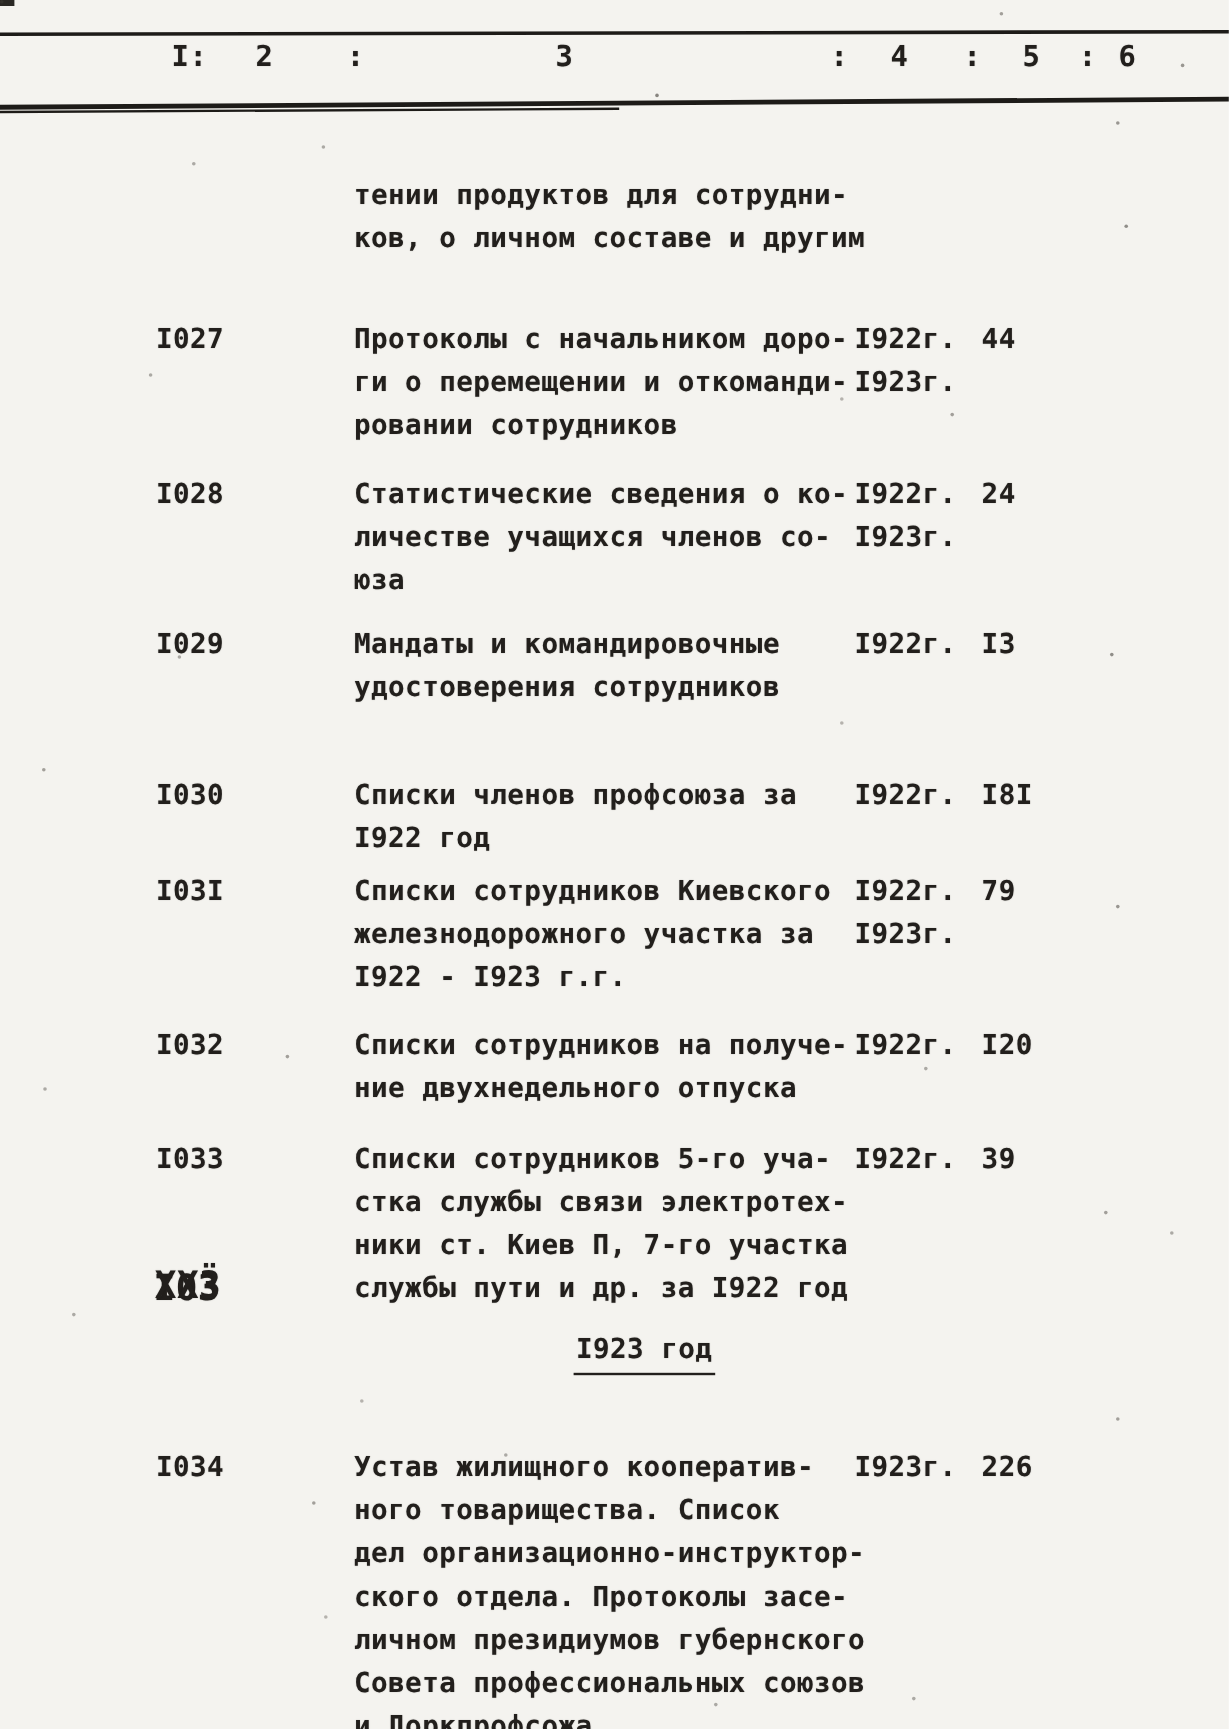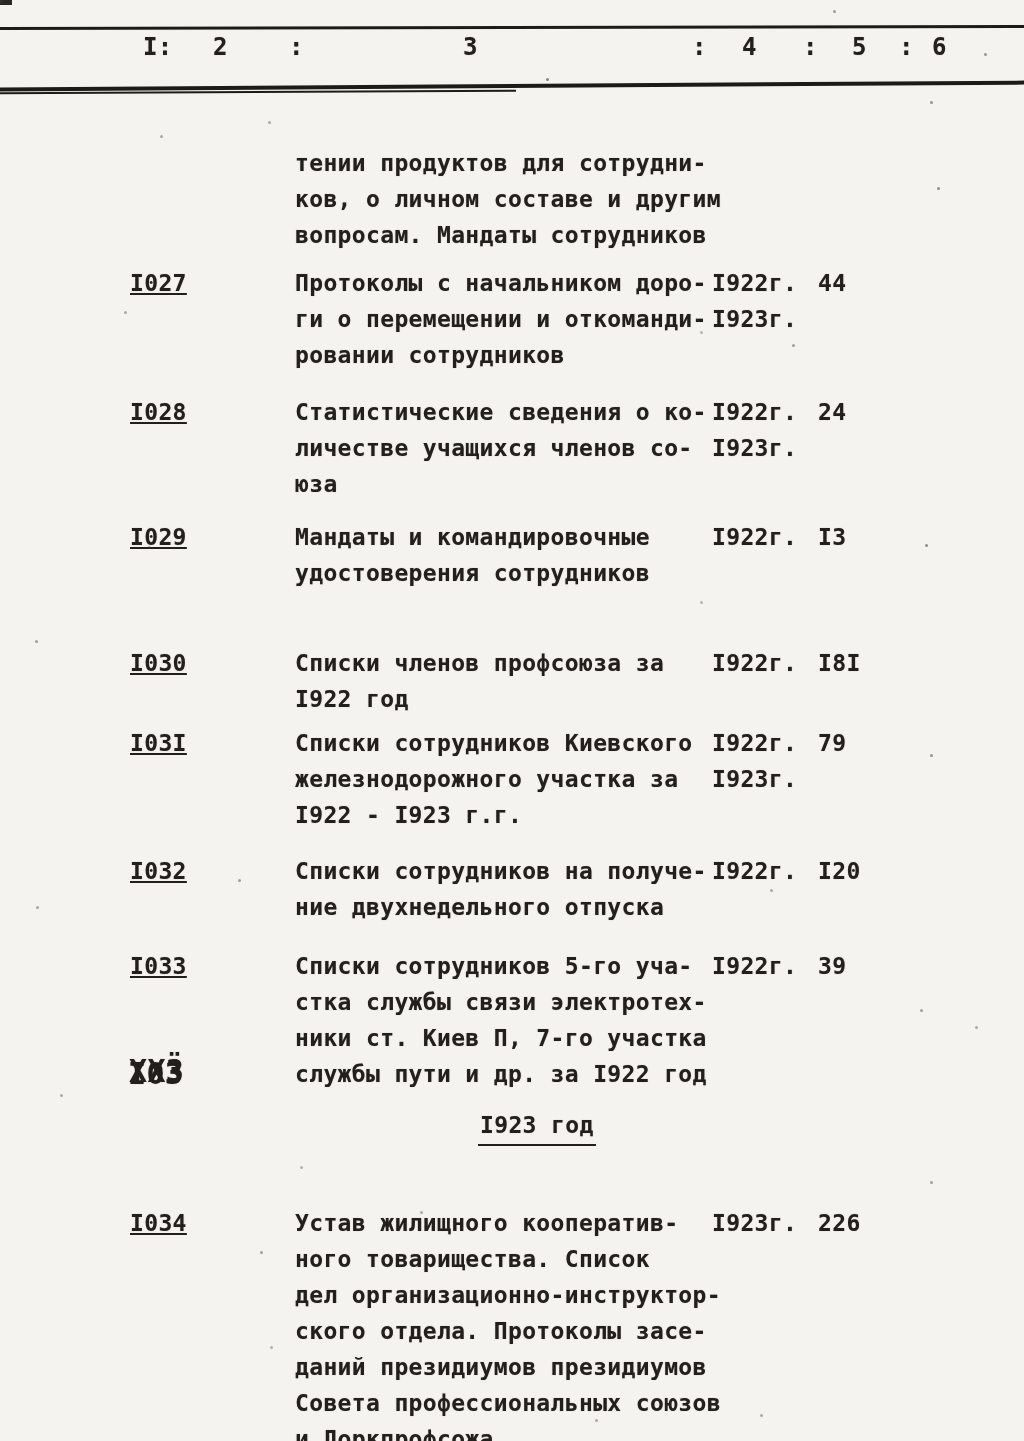--- a/index.html
+++ b/index.html
@@ -16,21 +16,21 @@
   }
   .rule { position:absolute; background:#1d1b18; }
   .rule-top   { left:-4px; top:26px; width:1032px; height:3px; transform:rotate(-0.12deg); }
   .rule-mid-a { left:-4px; top:84px; width:1032px; height:4px; transform:rotate(-0.38deg); }
   .rule-mid-b { left:-4px; top:91px; width:520px; height:2px; transform:rotate(-0.30deg); }
   .header-row { position:absolute; left:0; top:30px; width:100%; height:34px;
                 font-size:24px; line-height:34px; letter-spacing:0.4px; }
   .header-row span { position:absolute; top:0; }
   .entries { position:absolute; left:0; top:0; width:100%; height:100%;margin-top:40px; }
   .entry { position:absolute; left:0; width:100%; font-size:23px; line-height:36px; letter-spacing:0.35px; }
-  .entry .num   { position:absolute; left:130px; top:0;text-decoration:underline; }
+  .entry .num   { position:absolute; left:130px; top:0; }
   .entry .desc  { position:absolute; left:295px; top:0; width:432px; }
   .entry .dates { position:absolute; left:712px; top:0; width:96px; }
   .entry .pages { position:absolute; left:818px; top:0; width:72px; text-align:left; }
   .strike-wrap { position:absolute; left:128px; top:1056px; width:70px; height:36px;
                  font-size:30px; line-height:36px; letter-spacing:0.35px; }
   .strike-wrap span { position:absolute; display:block; }
   .strike-base { left:0; top:0; }
   .strike-over { left:1px; top:-2px; transform:scaleY(1.05); }
   .section-heading { position:absolute; left:478px; top:1107px;
                      font-size:23px; line-height:36px; letter-spacing:0.35px;
@@ -77,21 +77,20 @@
     </div>
   <div class="rule rule-mid-a"></div>
   <div class="rule rule-mid-b"></div>
 
   <div class="entries" id="entries">
       <div class="entry" style="top: 105px;">
         <div class="num"></div>
         <div class="desc">
           <div>тении продуктов для сотрудни-</div>
           <div>ков, о личном составе и другим</div>
-          <div>вопросам. Мандаты сотрудников</div>
         </div>
         <div class="dates"></div>
         <div class="pages"></div>
       </div>
       <div class="entry" style="top: 225px;">
         <div class="num">I027</div>
         <div class="desc">
           <div>Протоколы с начальником доро-</div>
           <div>ги о перемещении и откоманди-</div>
           <div>ровании сотрудников</div>
@@ -174,21 +173,21 @@
         </div>
         <div class="pages">39</div>
       </div>
       <div class="entry" style="top: 1165px;">
         <div class="num">I034</div>
         <div class="desc">
           <div>Устав жилищного кооператив-</div>
           <div>ного товарищества. Список</div>
           <div>дел организационно-инструктор-</div>
           <div>ского отдела. Протоколы засе-</div>
-          <div>даний президиумов президиумов</div>
+          <div>личном президиумов губернского</div>
           <div>Совета профессиональных союзов</div>
           <div>и Доркпрофсожа</div>
         </div>
         <div class="dates">
           <div>I923г.</div>
         </div>
         <div class="pages">226</div>
       </div>
     </div>
 

